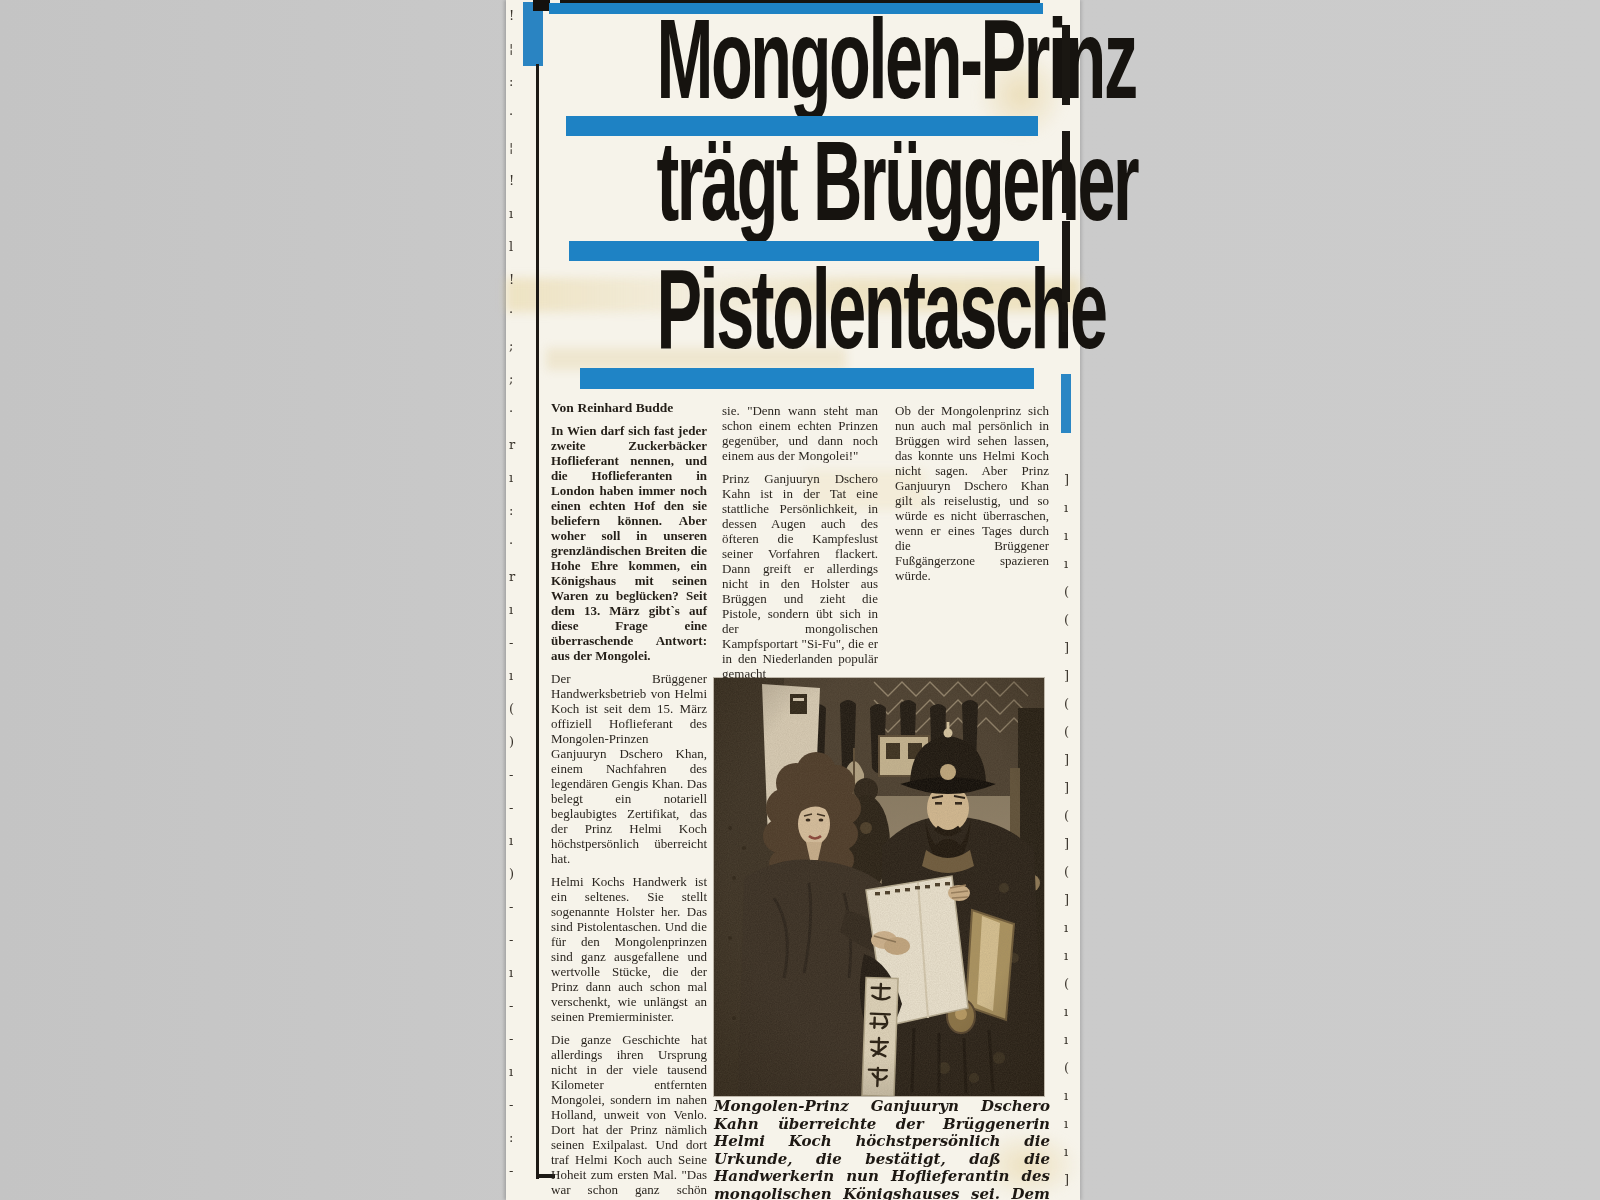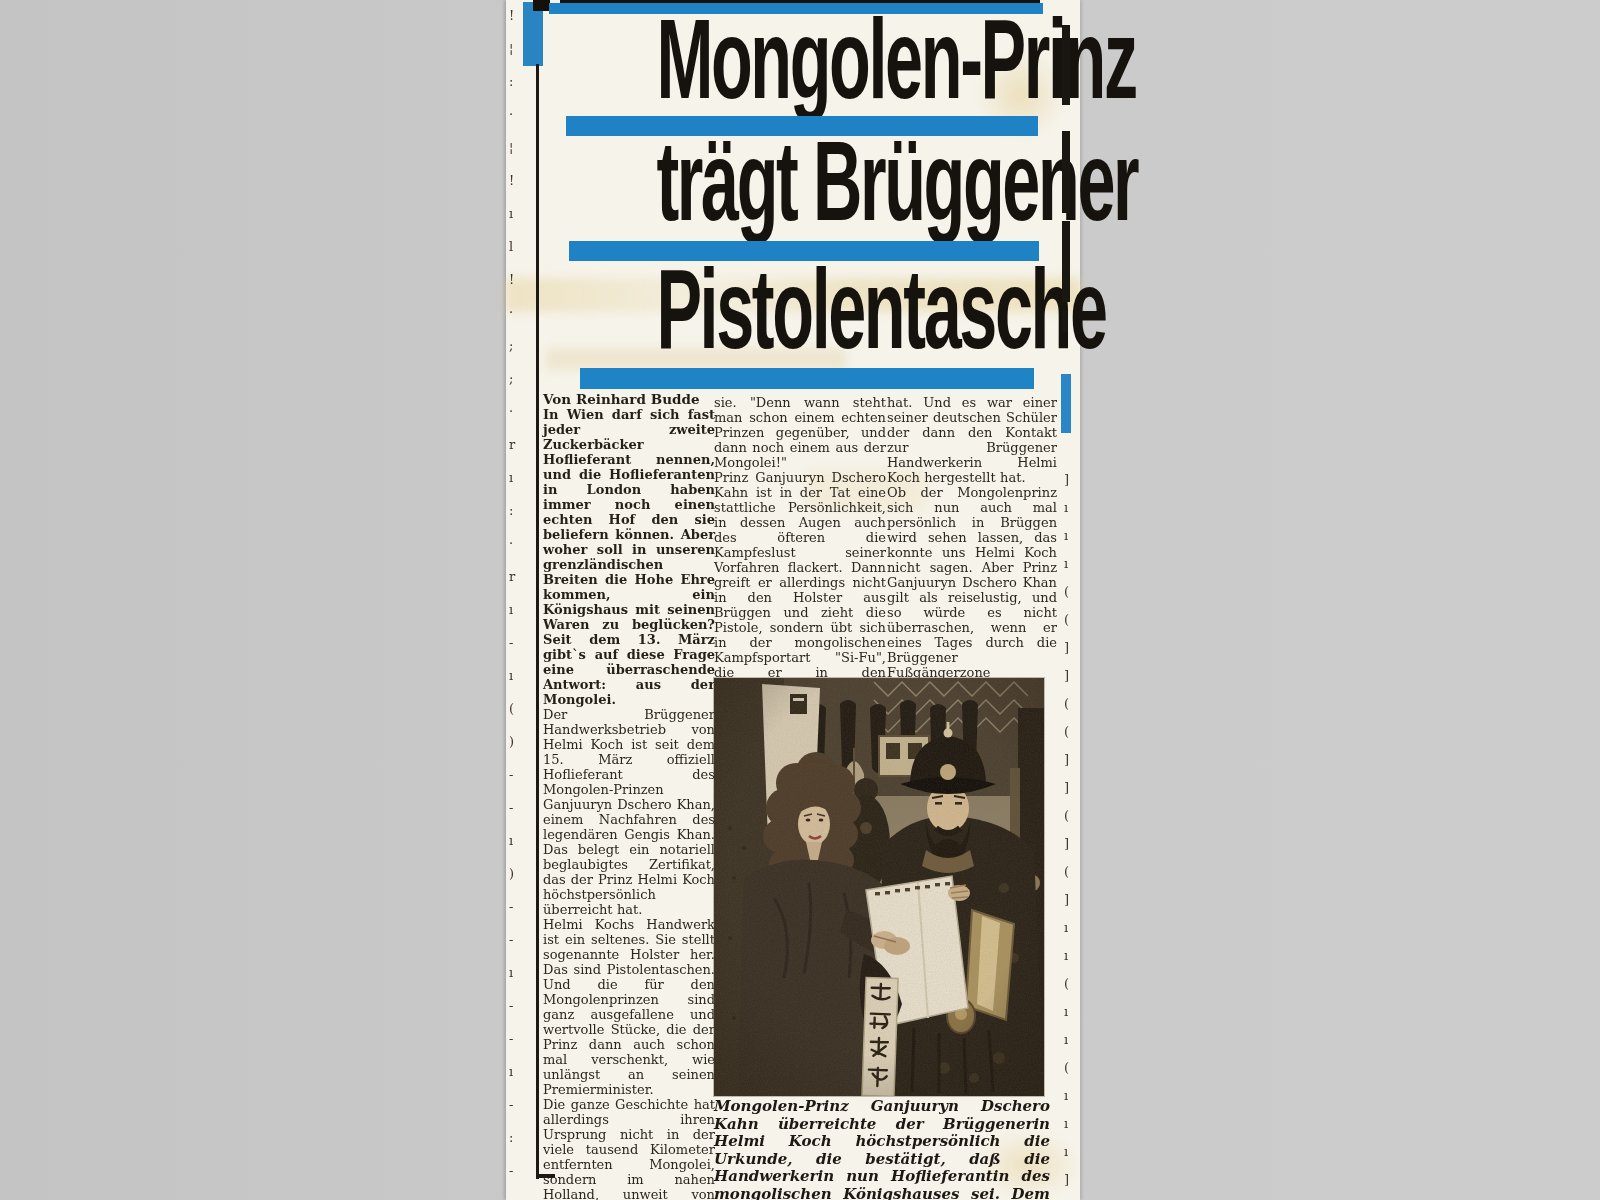--- a/index.html
+++ b/index.html
@@ -31,21 +31,21 @@
     transform:scaleX(.60);transform-origin:50% 0;}
   .hl1{top:2px;} .hl2{top:124px;} .hl3{top:252px;}
   .bar{position:absolute;height:20px;background:#1e82c4;}
   .bar2{left:60px;top:116px;width:472px;}
   .bar3{left:63px;top:241px;width:470px;}
   .bar4{left:74px;top:368px;width:454px;height:21px;background:#1f84c6;}
 
   
   .col{position:absolute;text-align:justify;color:#2b2620;font-size:13px;line-height:15px;
     hyphens:auto;-webkit-hyphens:auto;word-spacing:.02em;}
-  .col p{margin:0;}
+  .col p{margin:8px;font-family:Liberation Serif, serif;}
   .col1{left:37px;top:392px;width:172px;}
   .col2{left:208px;top:395px;width:172px;}
   .col3{left:381px;top:395px;width:170px;}
   .byline{font-weight:bold;font-size:13.5px;margin:0 0 2px 0;color:#221d17;}
   .lead{font-weight:bold;color:#241f18;}
 
   
   .photo{position:absolute;left:208px;top:678px;width:330px;height:418px;
     outline:1px solid rgba(90,75,55,.35);}
   .caption{position:absolute;left:208px;top:1098px;width:336px;
@@ -100,21 +100,20 @@
         </div>
     </div>
     <div class="col col2">
       <div>
           <p>sie. "Denn wann steht man schon einem echten Prinzen gegenüber, und dann noch einem aus der Mongolei!"</p>
           <p>Prinz Ganjuuryn Dschero Kahn ist in der Tat eine stattliche Persönlichkeit, in dessen Augen auch des öfteren die Kampfeslust seiner Vorfahren flackert. Dann greift er allerdings nicht in den Holster aus Brüggen und zieht die Pistole, sondern übt sich in der mongolischen Kampfsportart "Si-Fu", die er in den Niederlanden populär gemacht</p>
         </div>
     </div>
     <div class="col col3">
       <div>
-          <p>hat. Und es war einer seiner deutschen Schüler der dann den Kontakt zur Brüggener Handwerkerin Helmi Koch hergestellt hat.</p>
           <p>Ob der Mongolenprinz sich nun auch mal persönlich in Brüggen wird sehen lassen, das konnte uns Helmi Koch nicht sagen. Aber Prinz Ganjuuryn Dschero Khan gilt als reiselustig, und so würde es nicht überraschen, wenn er eines Tages durch die Brüggener Fußgängerzone spazieren würde.</p>
         </div>
     </div>
 
     <svg class="photo" viewBox="0 0 330 418" preserveAspectRatio="none">
       <defs>
         <linearGradient id="bgG" x1="0" y1="0" x2="0" y2="1">
           <stop offset="0" stop-color="#7d6f58"></stop>
             <stop offset=".5" stop-color="#93846b"></stop>
             <stop offset="1" stop-color="#6b5d49"></stop>

